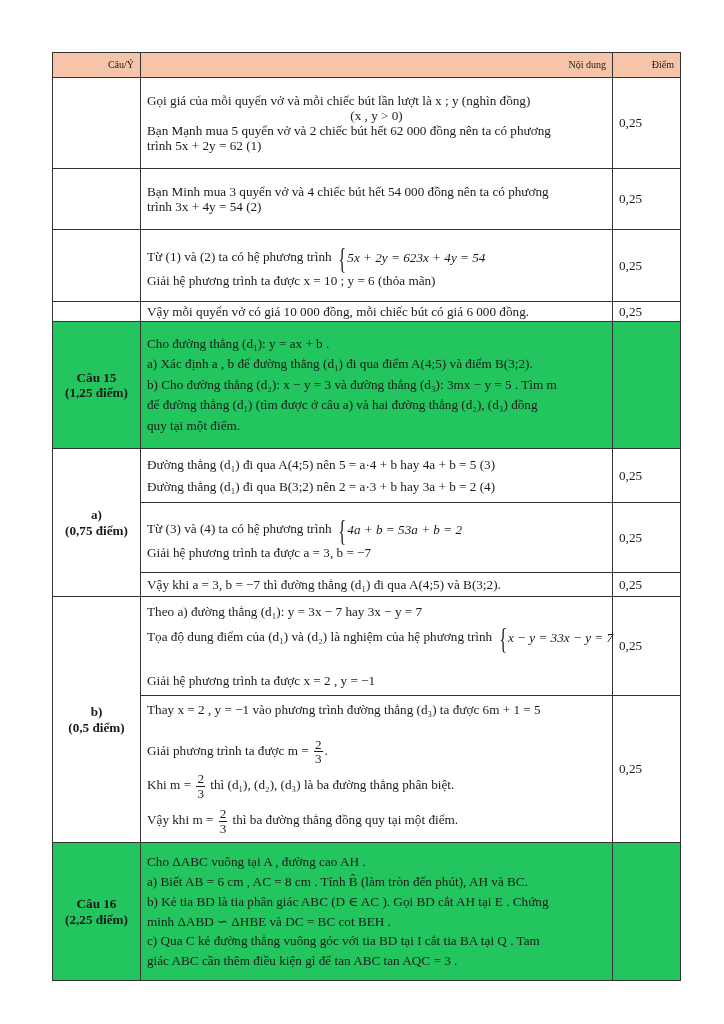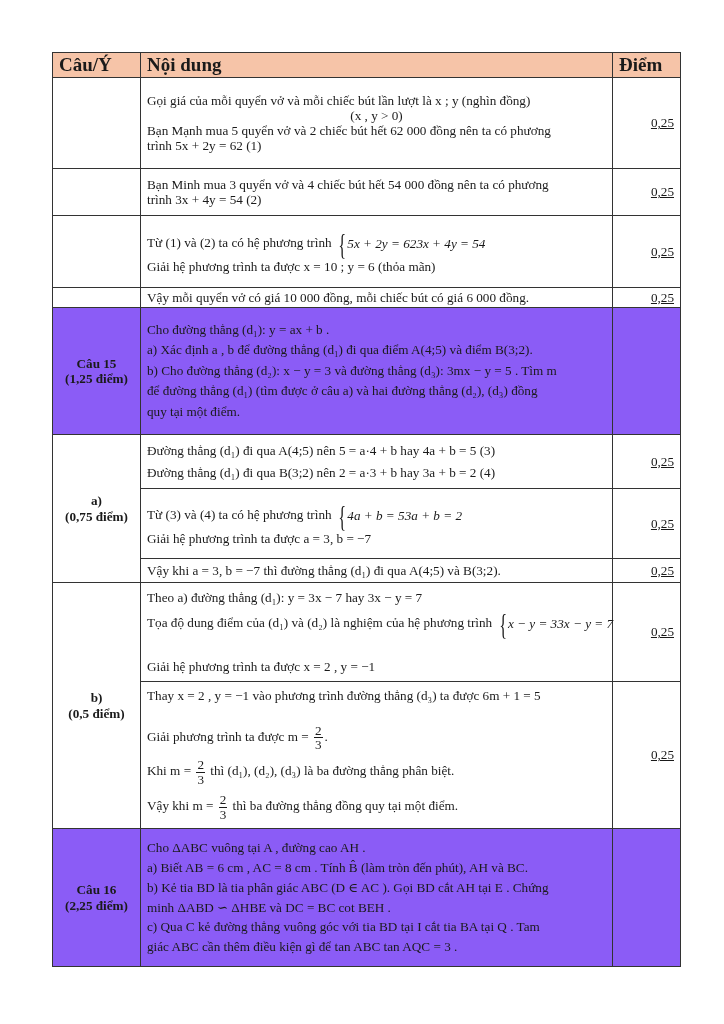--- a/index.html
+++ b/index.html
@@ -1,23 +1,23 @@
 <!DOCTYPE html>
 <html><head>
 <meta charset="utf-8">
 <style>
   html, body { margin:0; padding:0; background:#ffffff; }
   body { width:724px; height:1024px; position:relative; font-family:"Liberation Serif", "DejaVu Serif", serif; color:#1a1a1a; }
   table.grid { position:absolute; left:52px; top:52px; width:628px; border-collapse:collapse; table-layout:fixed; font-size:13.2px; line-height:1.15; }
   table.grid td, table.grid th { border:1px solid #333; padding:0 6px; vertical-align:middle; }
   col.c1 { width:88px; } col.c2 { width:472px; } col.c3 { width:68px; }
-  tr.head th { background:#f6c4a8; font-weight:bold; text-align:left; height:24px; font-size:19px; }
+  tr.head th { background:#f6c4a8; font-weight:normal; text-align:right; height:24px; font-size:10px; }
   td.label { text-align:center; font-weight:bold; }
-  td.pts { text-align:right;text-decoration:underline; }
-  tr.green td { background:#8b5cf6; }
+  td.pts { text-align:left; }
+  tr.green td { background:#22c55e; }
   .ln { display:block; white-space:nowrap; }
   .c { text-align:center; }
   .sys { display:inline-flex; align-items:center; vertical-align:middle; }
   .sys .br { font-size:30px; line-height:1; transform:scaleX(0.55); margin-right:-2px; font-weight:200; }
   .sys .eqs { display:inline-flex; flex-direction:row; font-style:italic; line-height:1.25; }
   .frac { display:inline-flex; flex-direction:column; vertical-align:middle; text-align:center; line-height:1.05; margin:0 2px; }
   .frac .n { border-bottom:1px solid #1a1a1a; padding:0 1px; }
 </style>
 </head>
 <body>
@@ -40,21 +40,21 @@
     <td></td>
     <td>
       <span class="ln">Gọi giá của mỗi quyển vở và mỗi chiếc bút lần lượt là x ; y (nghìn đồng)</span>
       <span class="ln c">(x , y &gt; 0)</span>
       <span class="ln">Bạn Mạnh mua 5 quyển vở và 2 chiếc bút hết 62 000 đồng nên ta có phương</span>
       <span class="ln">trình 5x + 2y = 62 (1)</span>
     </td>
     <td class="pts">0,25</td>
   </tr>
 
-  <tr style="height:47px">
+  <tr style="height:61px">
     <td></td>
     <td>
       <span class="ln">Bạn Minh mua 3 quyển vở và 4 chiếc bút hết 54 000 đồng nên ta có phương</span>
       <span class="ln">trình 3x + 4y = 54 (2)</span>
     </td>
     <td class="pts">0,25</td>
   </tr>
 
   <tr style="height:72px">
     <td></td>

